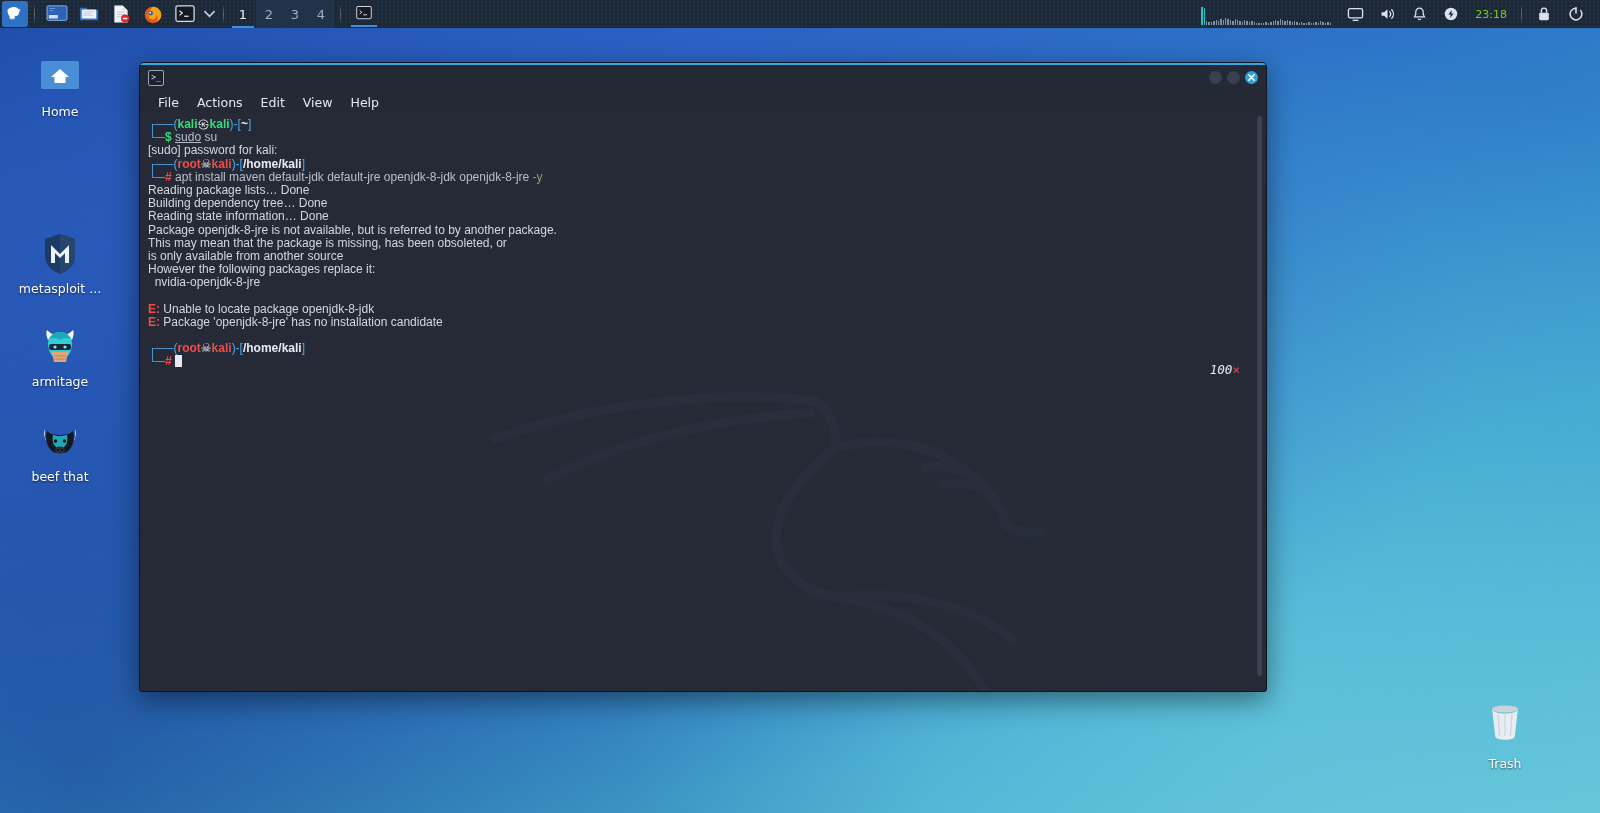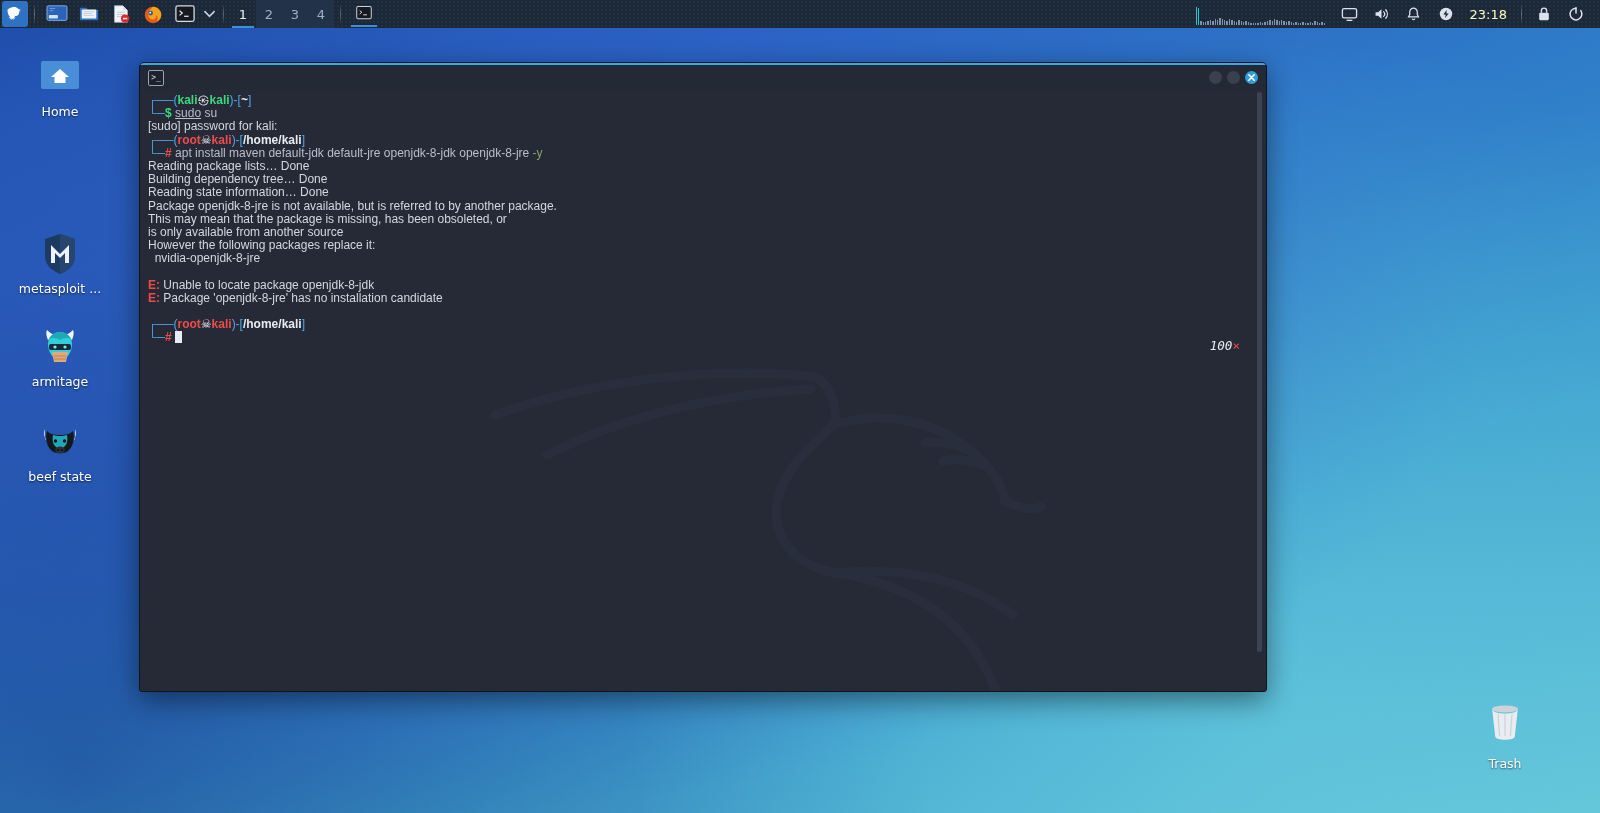--- a/index.html
+++ b/index.html
@@ -92,21 +92,21 @@
     overflow: hidden;
   }
   .cpu-graph i { display: block; width: 2px; background: #8fa4bd; opacity: .85; }
   .cpu-graph i.hot { background: #27e0e0; }
   .tray-icon {
     width: 26px; height: 26px; margin: 0 3px;
     display: flex; align-items: center; justify-content: center;
     position: relative; z-index: 2;
   }
   .clock {
-    font-size: 13px; color: #fef9c3; padding: 0 8px;
+    font-size: 11px; color: #84cc16; padding: 0 8px;
     position: relative; z-index: 2;
   }
 
   
   .dicon {
     position: absolute; width: 92px;
     display: flex; flex-direction: column; align-items: center; gap: 5px;
     z-index: 5;
   }
   .dicon .glyph { width: 44px; height: 44px; display: flex; align-items: center; justify-content: center; }
@@ -439,21 +439,21 @@
         <path d="M36 6c2 6 0 11-4 13l4-3z" fill="#f2f6fa"></path>
         <path d="M8 8c3 3 6 4 13 4s10-1 13-4c2 8 0 16-5 20-3 3-13 3-16 0-5-4-7-12-5-20z" fill="#14171c"></path>
         <path d="M14 12c3 1 6 1 7 1 1 0 4 0 7-1 1 5 0 10-3 12-2 2-6 2-8 0-3-2-4-7-3-12z" fill="#1fa9b8"></path>
         <circle cx="16.5" cy="18" r="1.7" fill="#0c0e12"></circle>
         <circle cx="25.5" cy="18" r="1.7" fill="#0c0e12"></circle>
         <ellipse cx="21" cy="27" rx="5" ry="3.5" fill="#2a2f38"></ellipse>
         <circle cx="19" cy="27" r="1" fill="#0c0e12"></circle>
         <circle cx="23" cy="27" r="1" fill="#0c0e12"></circle>
       </svg>
     </div>
-    <div class="lbl">beef state</div>
+    <div class="lbl">beef that</div>
   </div>
 
   <div class="dicon" style="left:1459px; top:700px;gap:12px;">
     <div class="glyph">
       <svg width="38" height="40" viewBox="0 0 38 40">
         <ellipse cx="19" cy="7" rx="13" ry="3.6" fill="#cdd3da"></ellipse>
         <path d="M6.2 7.5l3 27c.2 2 4.6 3.3 9.8 3.3s9.6-1.3 9.8-3.3l3-27c-1 2.6-6.4 4-12.8 4S7.2 10.1 6.2 7.5z" fill="#e9edf2"></path>
         <path d="M12 12l1.6 22M19 12v22M26 12l-1.6 22" stroke="#cbd2da" stroke-width="1.2"></path>
       </svg>
     </div>
@@ -468,20 +468,27 @@
         <div class="tb-btn min"></div>
         <div class="tb-btn max"></div>
         <div class="tb-btn close">
           <svg width="9" height="9" viewBox="0 0 10 10">
             <path d="M2 2l6 6M8 2l-6 6" stroke="#ffffff" stroke-width="1.8" stroke-linecap="round"></path>
           </svg>
         </div>
       </div>
     </div>
 
+    <div class="menubar">
+      <div class="mi">File</div>
+      <div class="mi">Actions</div>
+      <div class="mi">Edit</div>
+      <div class="mi">View</div>
+      <div class="mi">Help</div>
+    </div>
 
     <div class="term-body">
 
       <svg class="dragon" viewBox="0 0 620 430">
         <g fill="none" stroke="#2d3342" stroke-width="9" stroke-linecap="round">
           <path d="M10 100 C 120 60, 250 52, 330 62"></path>
           <path d="M62 140 C 150 95, 250 78, 326 74"></path>
           <path d="M330 62 C 345 70, 352 88, 350 108"></path>
           <path d="M350 108 C 330 128, 300 150, 292 188 C 286 222, 310 250, 350 258"></path>
           <path d="M350 258 C 420 268, 470 298, 500 352 C 516 382, 522 408, 522 426"></path>

